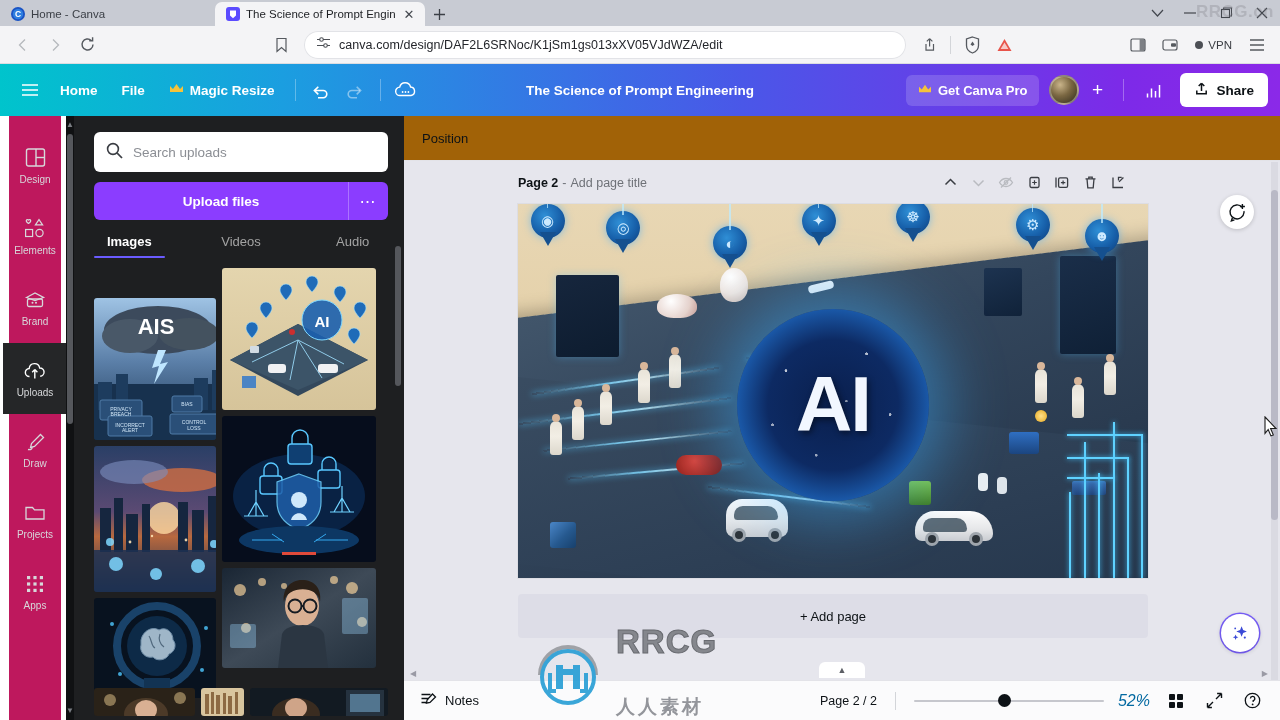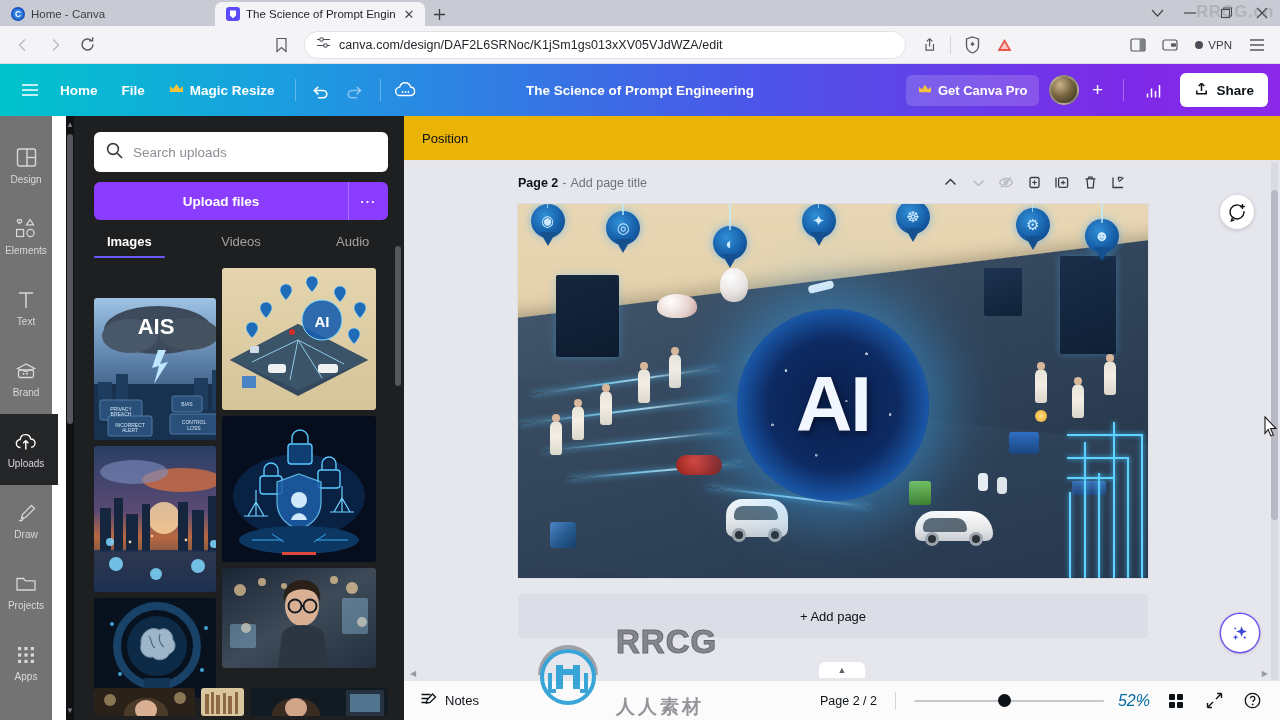--- a/index.html
+++ b/index.html
@@ -123,22 +123,22 @@
     justify-content: center; font-size: 19px; font-weight: 300; color: #fff;
   }
   .share-btn {
     display: flex; align-items: center; gap: 7px; background: #fff;
     color: #0d1216; font-size: 13.5px; font-weight: 700; padding: 8px 14px;
     border-radius: 6px; margin-left: 6px;
   }
 
   
   .rail {
-    position: absolute; left: 0; top: 116px; width: 52px; height: 604px;
-    background: #737373; display: flex; flex-direction: column;
+    position: absolute; left: 9px; top: 116px; width: 52px; height: 604px;
+    background: #be185d; display: flex; flex-direction: column;
     align-items: center; padding-top: 14px; color: #c9cacc;
   }
   .rail-item {
     width: 64px; height: 71px; display: flex; flex-direction: column;
     align-items: center; justify-content: center; gap: 5px;
     font-size: 10px; color: #d7d8da;
   }
   .rail-item.active { background: #252628; }
   .rail-ico { height: 22px; display: flex; align-items: center; }
   .rail-scroll {
@@ -205,21 +205,21 @@
     background: #26272a; border-radius: 0 6px 6px 0; display: flex;
     align-items: center; justify-content: center; color: #9a9ca1; font-size: 8px;
   }
 
   
   .editor {
     position: absolute; left: 404px; top: 116px; width: 876px; height: 604px;
     background: #e6e6ed;
   }
   .toolbar {
-    height: 45px; background: #eab308; display: flex; align-items: center;
+    height: 45px; background: #a16207; display: flex; align-items: center;
     padding: 10px 18px; border-bottom: 1px solid #e3e3e8;
   }
   .toolbar .pos { font-size: 13px; color: #0d1216; font-weight: 400; }
   .page-head {
     height: 43px; display: flex; align-items: center; padding: 0 12px 0 114px;
     font-size: 12.5px; color: #6e7177;
   }
   .page-head b { color: #0d1216; font-weight: 700; margin-right: 4px; }
   .page-tools {
     margin-left: auto; display: flex; align-items: center; gap: 4px;
@@ -621,28 +621,20 @@
     <div class="rail-item">
       <span class="rail-ico">
         <svg width="24" height="21" viewBox="0 0 24 21">
             <path d="M5.5 2.2c1.6-1.6 4 .6 0 3.2-4-2.6-1.6-4.8 0-3.2z" stroke="#d7d8da" stroke-width="1.2" fill="none"></path>
             <path d="M16 1.6l3.6 5.2h-7.2z" stroke="#d7d8da" stroke-width="1.2" fill="none"></path>
             <rect x="2.6" y="11.5" width="7" height="7" stroke="#d7d8da" stroke-width="1.2" fill="none"></rect>
             <circle cx="16.5" cy="15" r="3.6" stroke="#d7d8da" stroke-width="1.2" fill="none"></circle>
           </svg>
       </span>
       <span>Elements</span>
-    </div>
-    <div class="rail-item">
-      <span class="rail-ico">
-        <svg width="20" height="20" viewBox="0 0 20 20">
-            <path d="M3 3h14M10 3v15" stroke="#d7d8da" stroke-width="1.5"></path>
-          </svg>
-      </span>
-      <span>Text</span>
     </div>
     <div class="rail-item">
       <span class="rail-ico">
         <svg width="22" height="20" viewBox="0 0 22 20">
             <path d="M2.5 7.5L11 3l8.5 4.5-8.5 3z" stroke="#d7d8da" stroke-width="1.3" fill="none"></path>
             <rect x="3.5" y="9" width="15" height="7.5" rx="1.5" stroke="#d7d8da" stroke-width="1.3" fill="none"></rect>
             <circle cx="8.5" cy="12.8" r="1" fill="#d7d8da"></circle>
             <circle cx="12" cy="12.8" r="1" fill="#d7d8da"></circle>
           </svg>
       </span>

